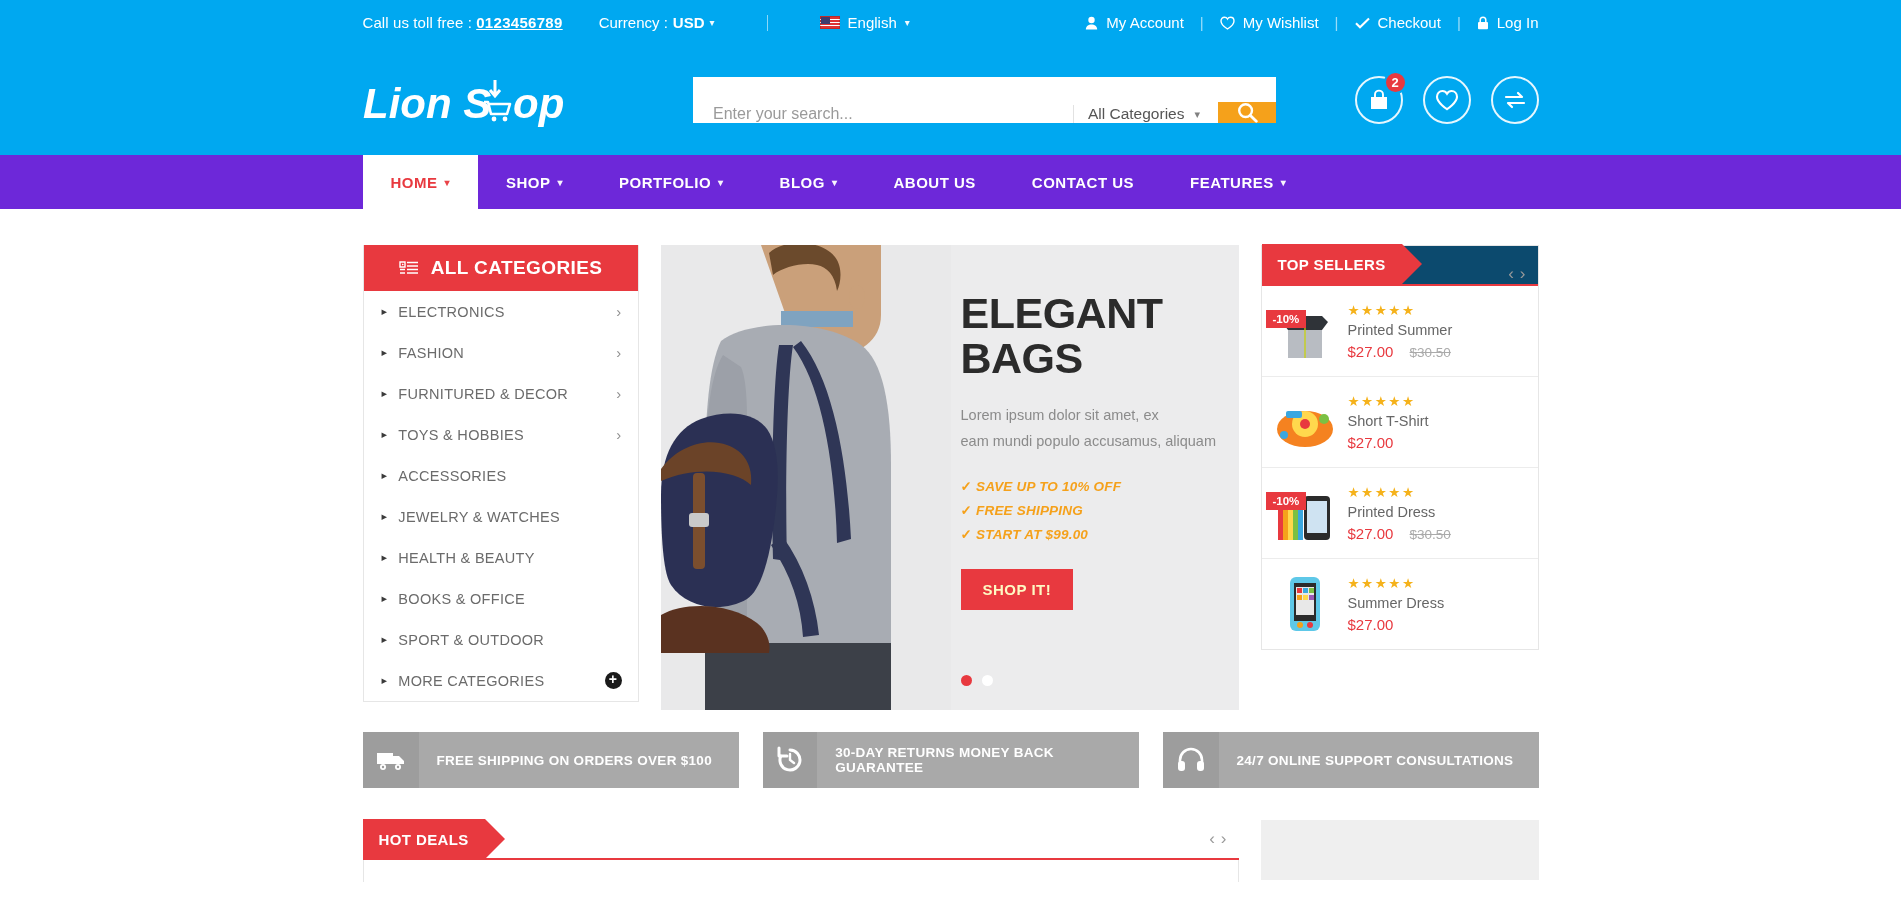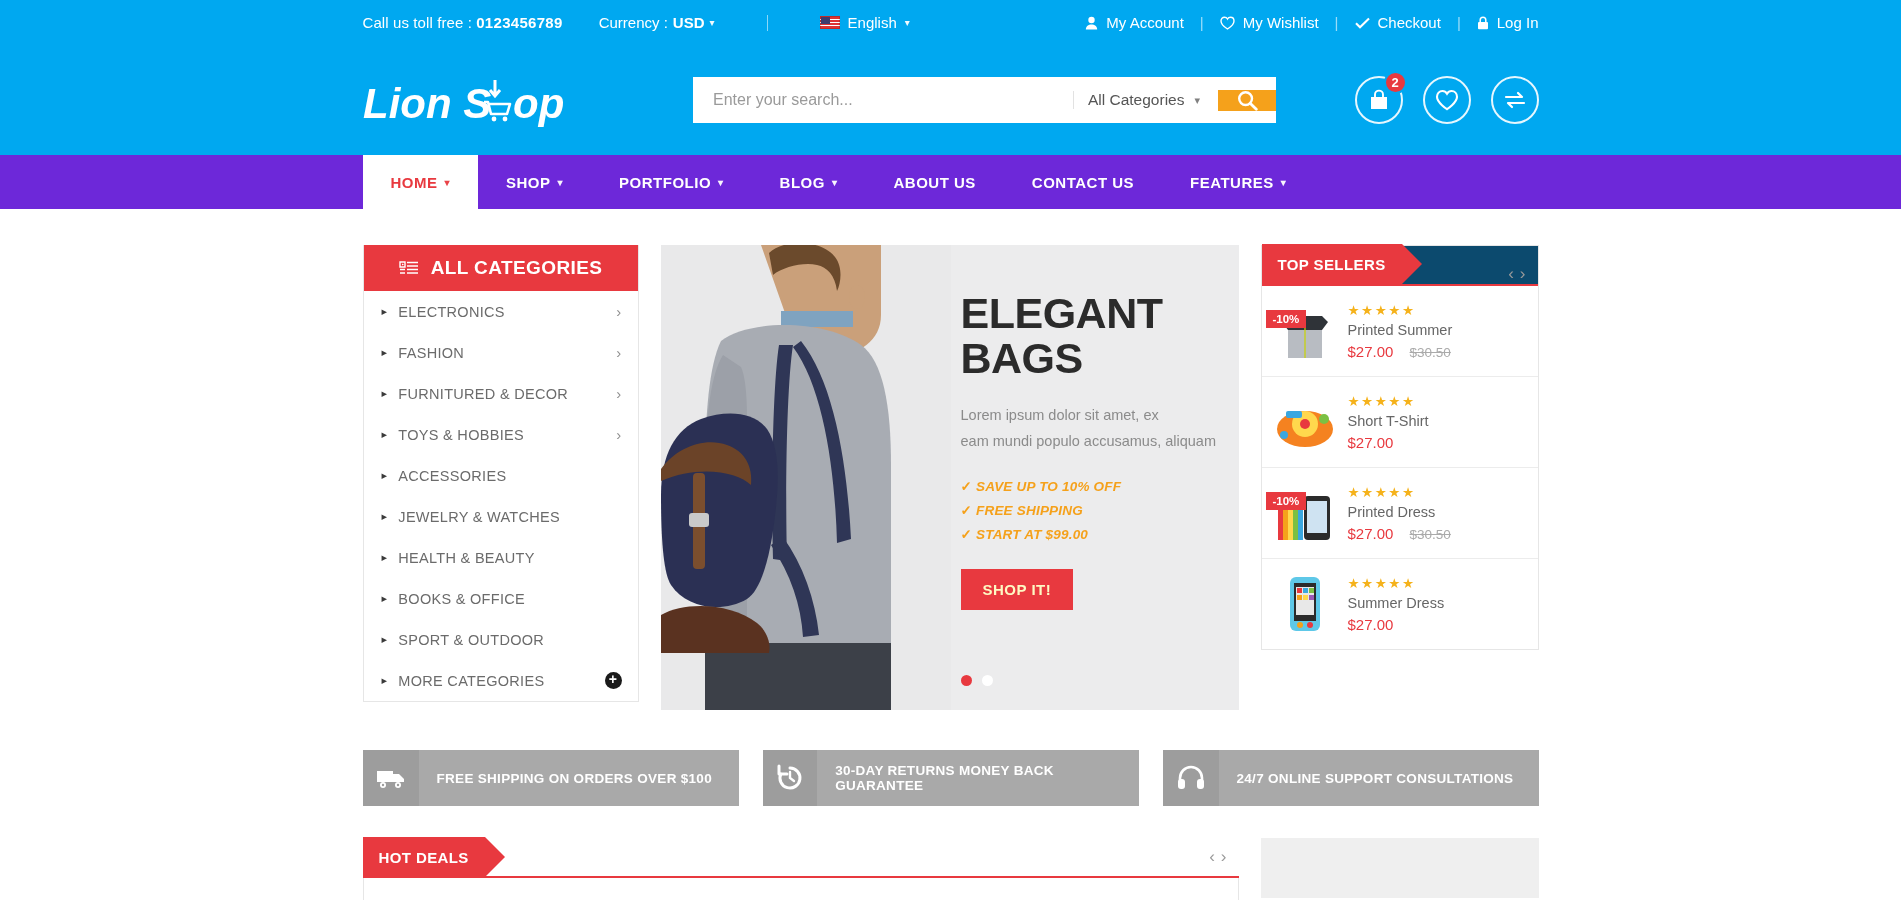--- a/index.html
+++ b/index.html
@@ -15,21 +15,21 @@
   .topbar {
     background: #00a8f0; height: 45px;
     display: flex; align-items: center;
     font-size: 15px; color: #ffffff;
   }
   .container { width: 1176px; margin: 0 auto; display: flex; align-items: center; }
   .topbar .container { justify-content: space-between; width: 1176px; }
   .tb-left { display: flex; align-items: center; gap: 36px; }
   .tb-right { display: flex; align-items: center; }
   .tollfree { letter-spacing: .1px; }
-  .tollfree b { font-weight: bold; letter-spacing: .3px; }
+  .tollfree b { font-weight: bold; letter-spacing: .3px; text-decoration: underline; }
   .curr { display: flex; align-items: center; gap: 5px; }
   .curr b { font-weight: bold; text-align: center; }
   .divider-v { width: 1px; height: 16px; background: rgba(255,255,255,.55); margin: 0 16px; }
   .lang { display: flex; align-items: center; gap: 8px; }
   .flag {
     width: 20px; height: 13px; display: inline-block; position: relative;
     background: linear-gradient(to bottom,
       #d33 0 14.3%, #fff 14.3% 28.6%, #d33 28.6% 42.9%, #fff 42.9% 57.2%,
       #d33 57.2% 71.5%, #fff 71.5% 85.8%, #d33 85.8% 100%);
     border: 1px solid rgba(0,0,0,.15);
@@ -43,21 +43,21 @@
   .tb-sep { color: rgba(255,255,255,.6); margin: 0 16px; }
   .ico-svg { display: inline-block; line-height: 0; }
 
   
   .header { background: #00a8f0; height: 110px; }
   .header .container { height: 110px; justify-content: space-between; }
   .logo { width: 200px; height: 60px; position: relative; text-align: right; }
   .logo svg { display: block; }
 
   .searchbox {
-    display: flex; align-items: center; height: 46px;
+    display: flex; align-items: flex-end; height: 46px;
     background: #fff; width: 583px; margin-left: 52px;
   }
   .search-input {
     border: 0; outline: 0; flex: 1; padding: 0 20px;
     font-size: 16px; color: #888; font-family: "Liberation Sans", sans-serif;
   }
   .search-input::placeholder { color: #9a9a9a; }
   .cat-select {
     display: flex; align-items: center; gap: 10px;
     padding: 0 18px 0 14px; font-size: 15.5px; color: #555;
@@ -176,21 +176,21 @@
     position: absolute; left: -8px; top: 10px; background: #e8393f; color: #fff;
     font-size: 11.5px; font-weight: bold; padding: 3px 7px; z-index: 2;
   }
   .stars { color: #f5b21b; font-size: 13.5px; letter-spacing: 1.5px; }
   .prod-name { font-size: 14.5px; color: #666; margin-top: 4px; }
   .prod-price { margin-top: 5px; font-size: 15px; }
   .price-now { color: #e8393f; }
   .price-old { color: #aaa; text-decoration: line-through; margin-left: 12px; font-size: 13.5px; }
 
   
-  .services .container { padding-top: 40px; gap: 24px; justify-content: space-between; }
+  .services .container { padding-top: 22px; gap: 24px; justify-content: space-between; }
   .svc {
     flex: 1; height: 56px; background: #a9a9a9; display: flex; align-items: center;
   }
   .svc-ico {
     width: 56px; height: 56px; background: #9d9d9d;
     display: flex; align-items: center; justify-content: center;
   }
   .svc-label {
     color: #fff; font-size: 13.5px; font-weight: bold; letter-spacing: .3px;
     padding-left: 18px;

